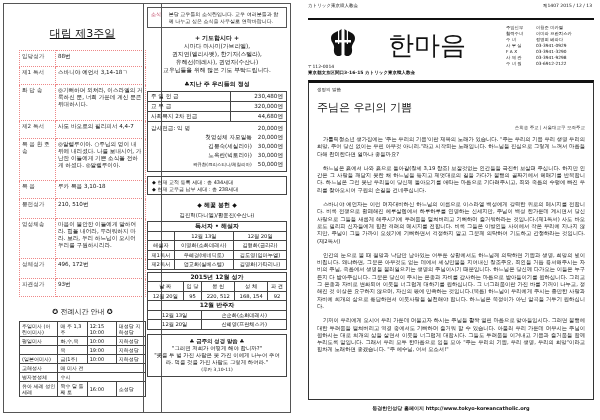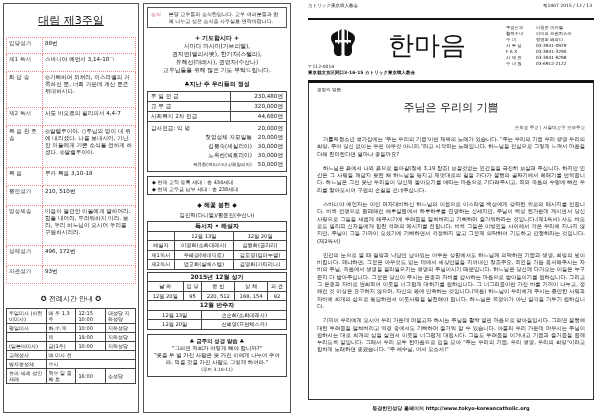--- a/index.html
+++ b/index.html
@@ -1,17 +1,17 @@
 <!DOCTYPE html>
 <html><head>
 <meta charset="utf-8">
 <style>
 *{box-sizing:border-box;margin:0;padding:0}
 body{width:600px;height:420px;background:#fff;font-family:"DejaVu Sans",sans-serif;color:#111;overflow:hidden;position:relative;font-size:6px}
-.col1{position:absolute;left:3px;top:3px;width:136px;height:410px;border:1px solid #555;padding:2px}
+.col1{position:absolute;left:3px;top:3px;width:159px;height:410px;border:1px solid #555;padding:15px}
 .col1 h1{font-size:11px;font-weight:normal;text-align:center;text-decoration:underline;margin:7px 0 9px}
 .lit{width:100%;border-collapse:collapse}
 .lit td{border:1px dotted #e88;vertical-align:top;padding:2px 2px;font-size:5.6px;line-height:7px}
 .lit td.k{width:36px;color:#333;border-right:1px dotted #e88}
 .sched-title{text-align:center;font-weight:normal;font-size:7px;margin:10px 0 4px}
 .sched{width:100%;border-collapse:collapse}
 .sched td{border:1px solid #444;font-size:5px;padding:1px 2px;line-height:6px}
 .col2{position:absolute;left:143px;top:3px;width:148px;height:410px;border:1px solid #555;padding:3px}
 .notice{border:1px solid #555;display:flex;padding:3px;font-size:5px;line-height:6.5px;margin-bottom:6px}
 .notice .tag{width:22px;color:#b35;font-size:5px;margin-right:6px}
@@ -30,21 +30,21 @@
 .topline{display:flex;justify-content:space-between;font-size:4.5px;padding:3px 8px 0 8px}
 .mast{position:absolute;top:18px;left:8px;width:286px;border-top:2px solid #111;height:60px}
 .logo{position:absolute;left:20px;top:6px;width:30px;height:34px}
 .mtitle{position:absolute;left:80px;top:8px;font-family:"DejaVu Serif",serif;font-size:26px}
 .addr{position:absolute;left:0;top:44px;font-size:4.5px;line-height:6px}
 .info{position:absolute;left:198px;top:5px;font-size:4.3px;line-height:6px}
 .info div{display:flex}
 .info span.k{width:30px}
 .article{position:absolute;left:8px;top:80px;width:286px;height:320px;border:1px solid #333;border-top:3px solid #111;padding:4px 8px}
 .art-cat{font-size:4.5px}
-.art-title{text-align:center;font-size:11px;margin:8px 0 10px}
+.art-title{font-size:11px;margin:8px 0 10px}
 .art-by{text-align:right;font-size:4.5px;margin-bottom:6px;color:#333}
 .art p{font-size:5.3px;line-height:7.3px;text-indent:6px;margin-bottom:7px;text-align:justify}
 .footer{position:absolute;left:8px;top:405px;width:286px;text-align:center;font-size:5px;font-weight:bold}
 </style>
 </head>
 <body>
 
 <div class="col1">
   <h1>대림 제3주일</h1>
   <table class="lit">

